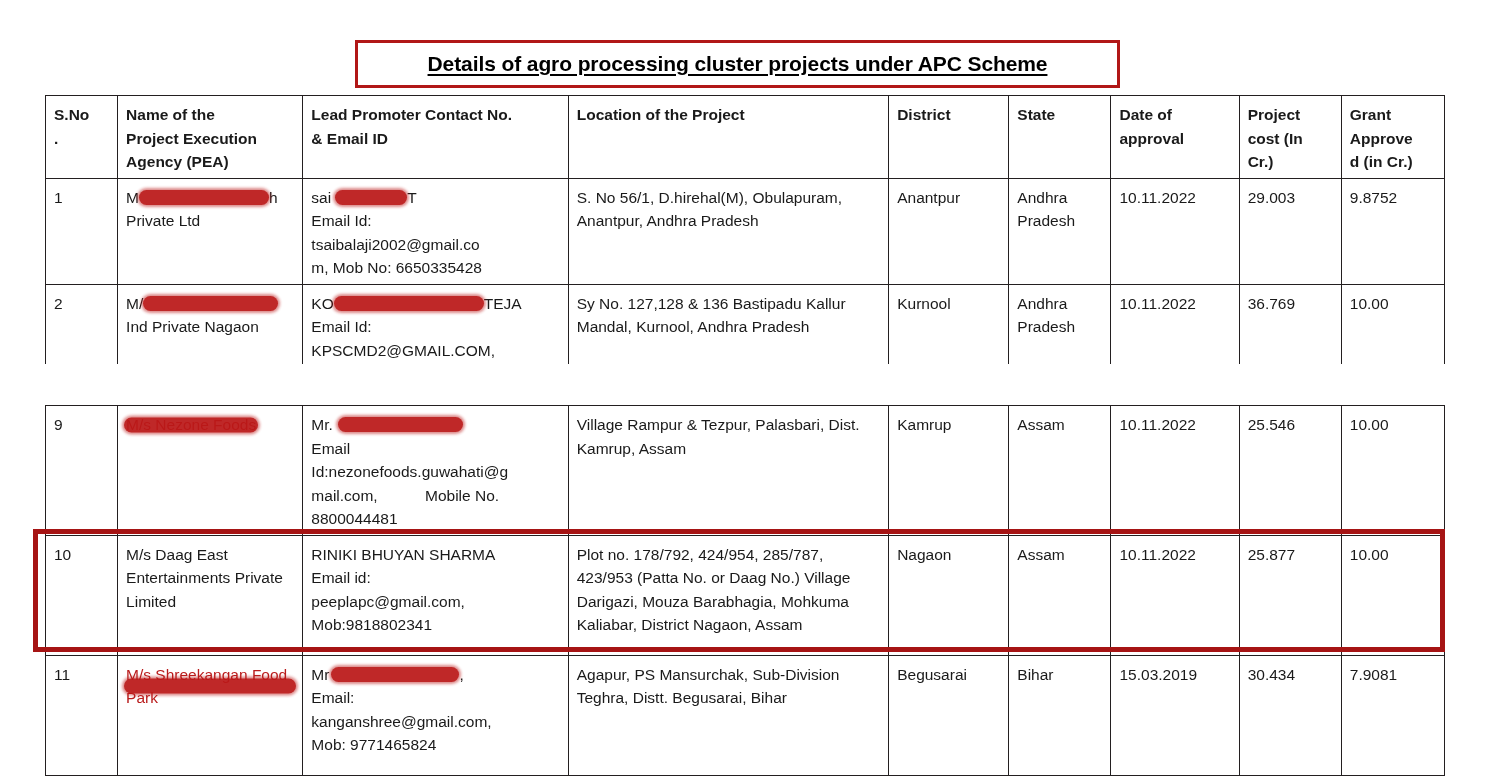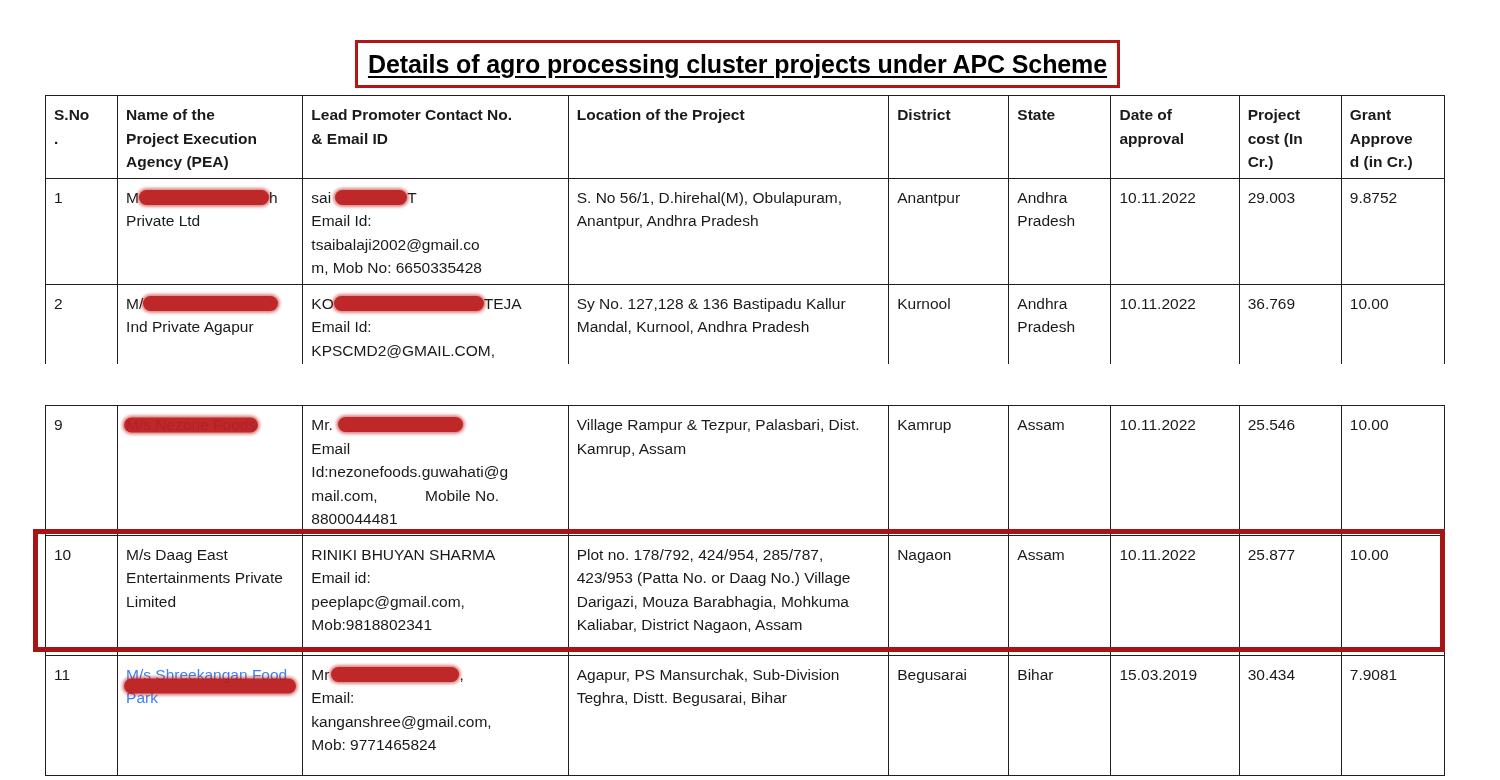--- a/index.html
+++ b/index.html
@@ -15,21 +15,21 @@
   .title-wrap{
     position:absolute;
     left:355px; top:40px;
     width:765px; height:48px;
     border:3px solid #b11717;
     background:#ffffff;
     box-sizing:border-box;
     display:flex;align-items:center;justify-content:center;
   }
   .title-text{
-    font-size:25px;
+    font-size:21px;
     font-weight:bold;
     color:#000000;
     text-decoration:underline;
     text-underline-offset:3px;
     letter-spacing:-0.1px;
     white-space:nowrap;
   }
   
   .tbl{
     position:absolute;
@@ -71,21 +71,21 @@
   }
   
   .r-cut td{height:78px;}
   .r-tall td{height:108px;}
   .r-hi td{height:108px;}
 
   
   .redact{
     position:relative;
     display:inline-block;
-    color:#3b82f6;
+    color:#b91c1c;
   }
   .redact::after{
     content:"";
     position:absolute;
     left:-2px;right:-2px;
     top:50%;
     height:15px;
     transform:translateY(-50%);
     background:#bb1818;
     border-radius:8px;
@@ -200,21 +200,21 @@
       <td>29.003</td>
       <td>9.8752</td>
     </tr>
 
     <tr class="r-cut">
       <td>2</td>
       <td>
         <div>
           <span class="rd-after"><span>M/</span><span class="mark" style="width:135px"></span></span>
         </div>
-        <div>Ind Private Agapur</div>
+        <div>Ind Private Nagaon</div>
       </td>
       <td>
         <div class="nowrap">
           <span class="rd-after"><span>KO</span><span class="mark" style="width:150px"></span><span>TEJA</span></span>
         </div>
         <div>Email Id:</div>
         <div>KPSCMD2@GMAIL.COM,</div>
         <div>Mobile No 9848076136</div>
       </td>
       <td> Sy No. 127,128 &amp; 136 Bastipadu Kallur Mandal, Kurnool, Andhra Pradesh</td>

